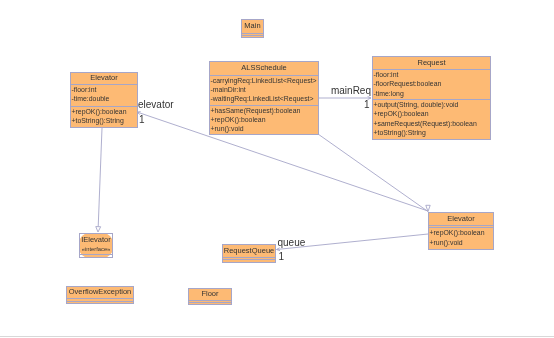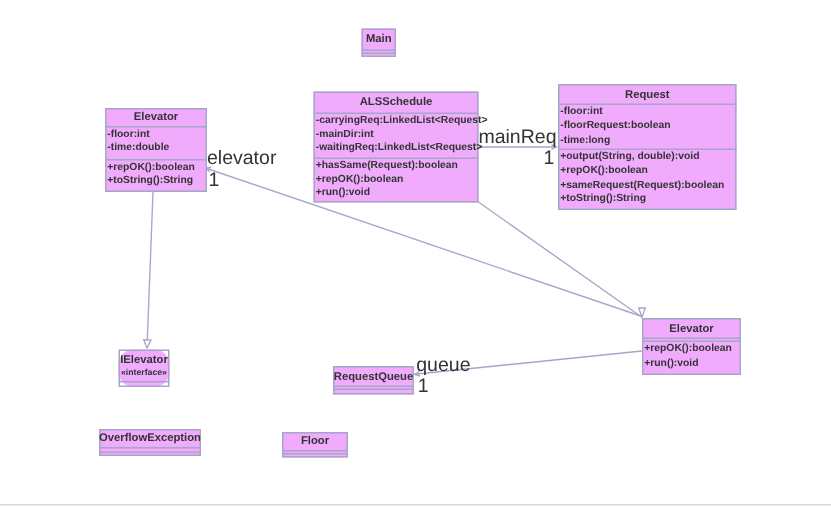--- a/index.html
+++ b/index.html
@@ -1,29 +1,29 @@
 <!DOCTYPE html>
 <html><head>
 <meta charset="utf-8">
 <style>
   html,body{margin:0;padding:0;}
   body{width:554px;height:338px;background:#ffffff;overflow:hidden;
        font-family:"Liberation Sans",sans-serif;position:relative;
        -webkit-font-smoothing:antialiased;}
   #stage{position:absolute;left:0;top:0;width:554px;height:338px;transform:translateZ(0);}
   svg#edges{position:absolute;left:0;top:0;width:554px;height:338px;overflow:visible;}
-  .cls{position:absolute;box-sizing:border-box;background:#f0abfc;font-weight:bold;}
+  .cls{position:absolute;box-sizing:border-box;background:#fdba74;}
   .cbox{position:absolute;left:0;top:0;width:100%;height:100%;box-sizing:border-box;
         border:1px solid #a6a6c8;}
   .cmp{position:absolute;left:0;width:100%;box-sizing:border-box;}
   .cmp.div{border-top:1px solid #a6a6c8;}
   .cname{text-align:center;color:#333333;font-size:7.5px;white-space:nowrap;}
   .stereo{text-align:center;color:#333333;font-size:5.8px;white-space:nowrap;}
   .row{color:#333333;font-size:6.9px;line-height:9.4px;padding-left:1.5px;white-space:nowrap;}
-  .elabel{position:absolute;font-size:13px;color:#333333;white-space:nowrap;}
+  .elabel{position:absolute;font-size:10px;color:#333333;white-space:nowrap;}
 </style>
 </head>
 <body>
 
 <div id="stage">
   <svg id="edges">
       <g>
         <polyline points="428.00,211.00 137.00,112.00" fill="none" stroke="#a6a6c8" stroke-width="0.9"></polyline>
         <path d="M140.68,111.66L137,112L139.71,114.52" fill="none" stroke="#a6a6c8" stroke-width="0.9" stroke-linejoin="miter"></path>
       </g>

